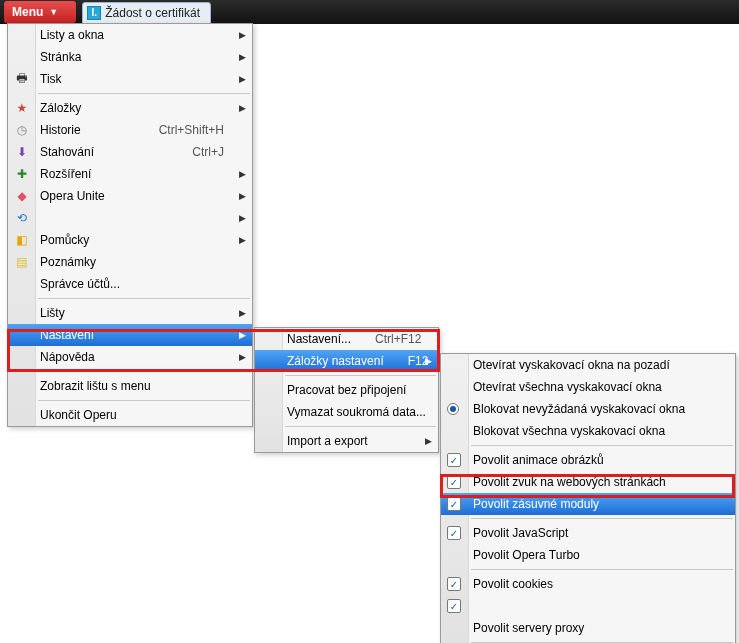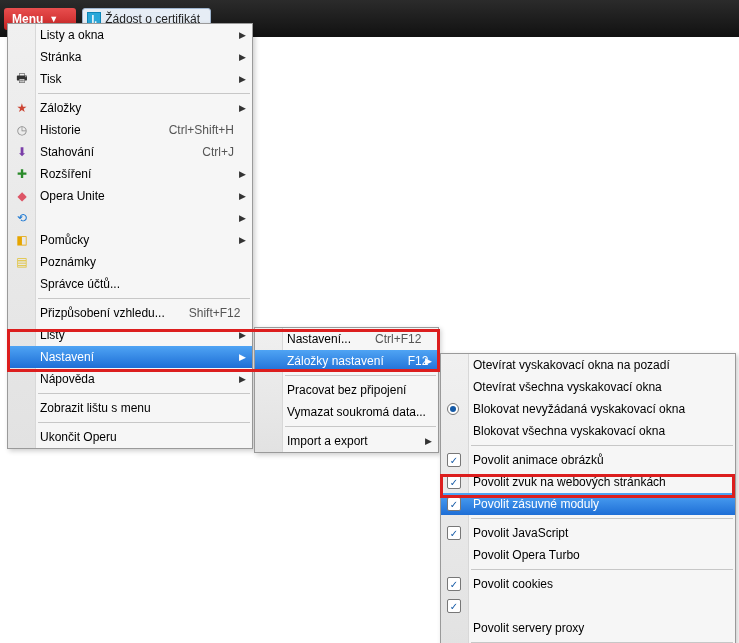--- a/index.html
+++ b/index.html
@@ -1,25 +1,25 @@
 <!DOCTYPE html>
 <html><head>
 <meta charset="utf-8">
 <style>
   * { box-sizing: border-box; margin: 0; padding: 0; font-family: 'Segoe UI', Tahoma, sans-serif; font-size: 12px; }
   body { background: #fff; width: 739px; height: 643px; overflow: hidden; }
-  .titlebar { height: 37px; background: linear-gradient(#2b2b2b, #111); display:flex; align-items:center; }
+  .titlebar { height: 24px; background: linear-gradient(#2b2b2b, #111); display:flex; align-items:center; }
   .menu-btn { height: 22px; background: linear-gradient(#e84e4e,#c42121); color:#fff; font-weight:bold; padding:0 18px 0 8px; border-radius:3px; margin:1px 4px; display:flex; align-items:center; position:relative; }
   .menu-btn .arrow { margin-left:6px; font-size:9px; }
   .tab { height:22px; background:#e6edf5; border:1px solid #9fb5cf; border-radius:3px 3px 0 0; margin:1px 2px 0; padding:0 10px 0 4px; display:flex; align-items:center; color:#222; }
   .tab-icon { width:14px; height:14px; background:#2aa7d9; border:1px solid #0d86b8; color:#fff; font-weight:bold; font-size:10px; display:flex; align-items:center; justify-content:center; margin-right:4px; }
 
   .menu { position:absolute; background:#f6f6f6; border:1px solid #9a9a9a; box-shadow:2px 2px 5px rgba(0,0,0,0.2); }
   .menu-iconstrip { position:absolute; left:0; top:0; bottom:0; width:28px; background:linear-gradient(#f0f0f0,#e2e2e2); border-right:1px solid #d8d8d8; }
-  .menu .item { height:22px; display:flex; align-items:center; position:relative; padding-left:32px; padding-right:18px; color:#000; white-space:nowrap; }
+  .menu .item { height:22px; display:flex; align-items:center; position:relative; padding-left:32px; padding-right:28px; color:#000; white-space:nowrap; }
   .menu .item .icon { position:absolute; left:5px; width:18px; height:18px; display:flex; align-items:center; justify-content:center; font-size:12px; }
   .menu .item .label { flex:1; }
   .menu .item .kbd { color:#555; margin-left:24px;text-align:right; }
   .menu .item .sub { position:absolute; right:6px; font-size:9px; color:#333; }
   .menu .item.selected { background:linear-gradient(#4fa4f4,#1e6ed6); color:#fff; }
   .menu .item.selected .kbd, .menu .item.selected .sub { color:#fff; }
   .menu .sep { height:1px; background:#c7c7c7; margin:3px 2px 3px 30px; }
   .menu .check { position:absolute; left:6px; width:14px; height:14px; border:1px solid #777; border-radius:2px; background:#fff; display:flex; align-items:center; justify-content:center; font-size:10px; color:#155aa6; }
   .menu .radio-outer { position:absolute; left:6px; width:12px; height:12px; border:1px solid #777; border-radius:50%; background:#fff; display:flex; align-items:center; justify-content:center; }
   .menu .radio-inner { width:6px; height:6px; border-radius:50%; background:#155aa6; }
@@ -101,24 +101,20 @@
       </div>
       <div class="item">
         <span class="icon ic-note">▤</span>
         <span class="label">Poznámky</span>
       </div>
       <div class="item">
         <span class="label">Správce účtů...</span>
       </div>
       <div class="sep"></div>
       <div class="item">
-        <span class="label">Přizpůsobení vzhledu...</span>
-        <span class="kbd">Shift+F12</span>
-      </div>
-      <div class="item">
         <span class="label">Lišty</span>
         <span class="sub">▶</span>
       </div>
       <div class="item selected">
         <span class="label">Nastavení</span>
         <span class="sub">▶</span>
       </div>
       <div class="item">
         <span class="label">Nápověda</span>
         <span class="sub">▶</span>

